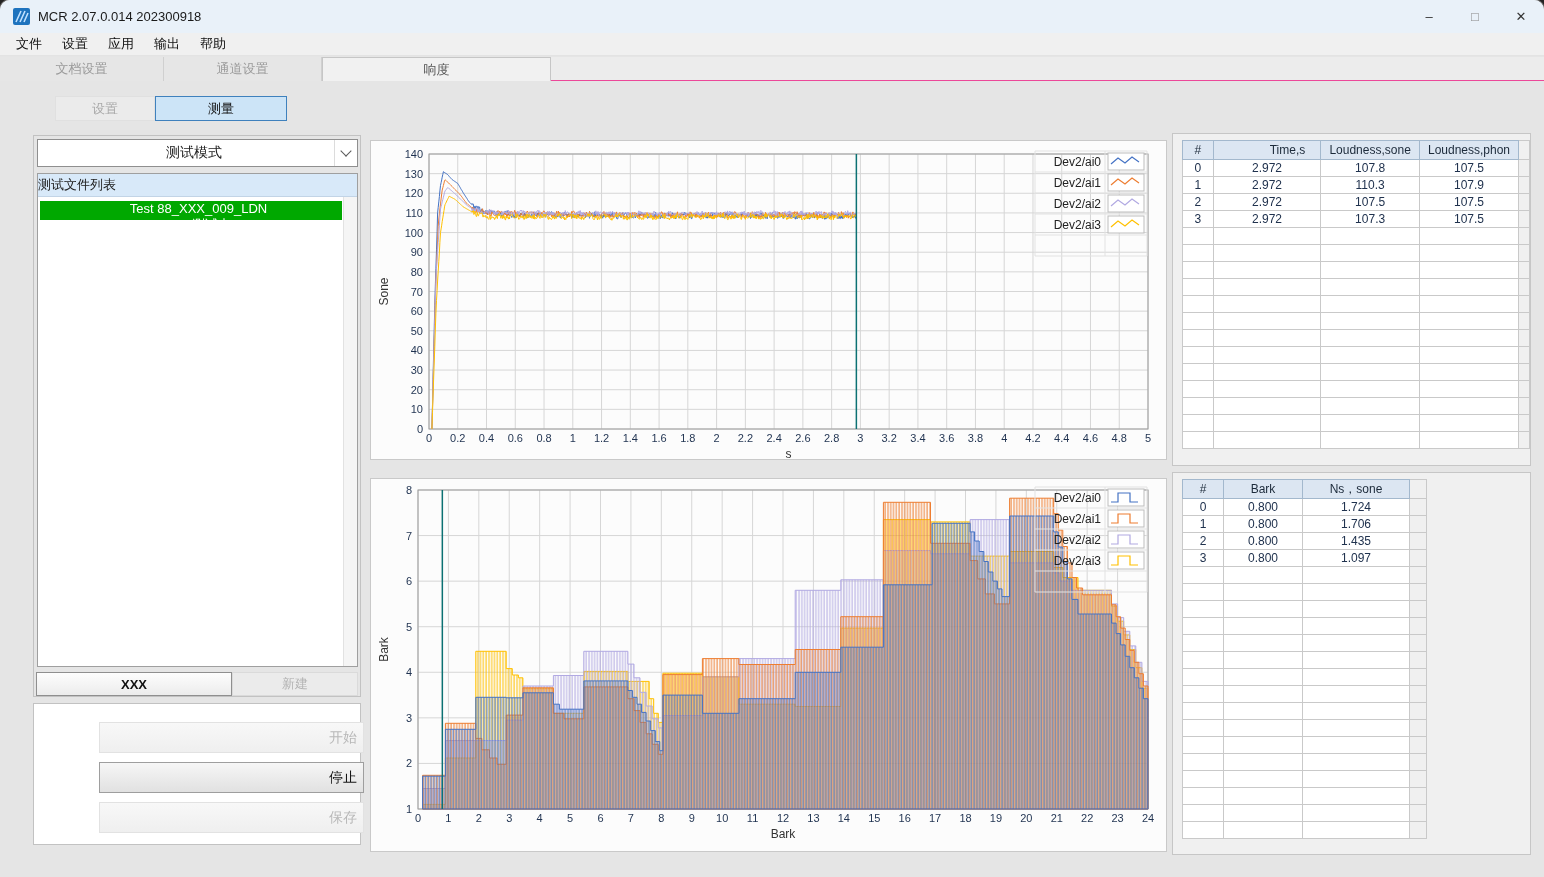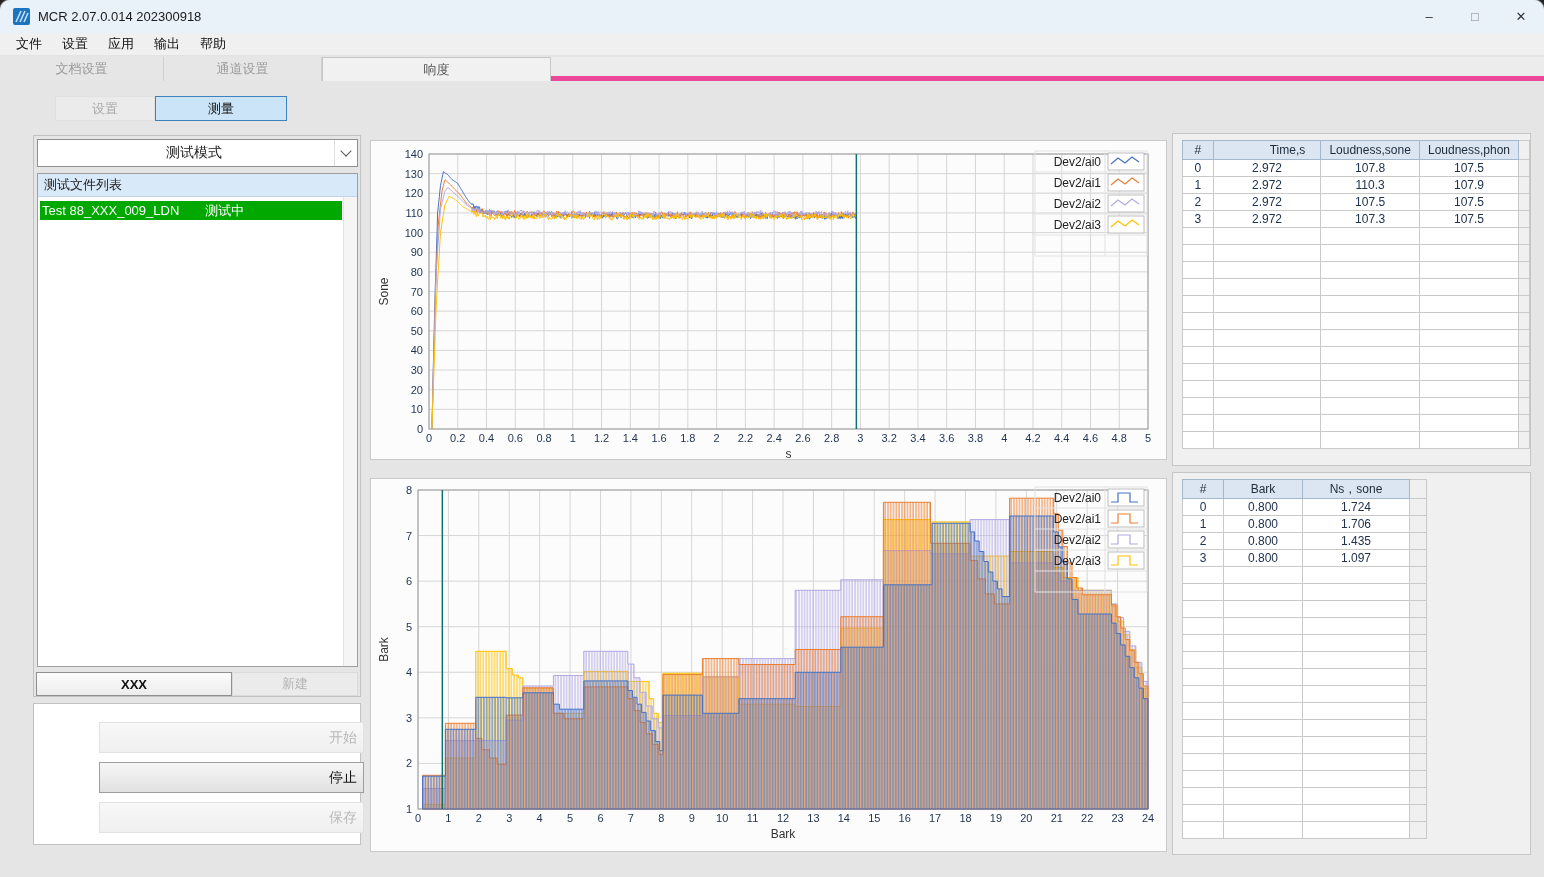--- a/index.html
+++ b/index.html
@@ -14,47 +14,47 @@
   .win-controls{position:absolute;right:0;top:0;height:33px;display:flex;}
   .win-btn{width:46px;height:33px;border:none;background:transparent;font-size:13px;
     color:#333;display:flex;align-items:center;justify-content:center;cursor:pointer;}
   .win-btn.max{color:#8a8a8a;}
   
   .menubar{position:absolute;left:0;top:33px;width:100%;height:23px;background:#f0f0f0;
     border-bottom:1px solid #e3e3e3;display:flex;align-items:center;padding-left:6px;box-sizing:border-box;}
   .menu-item{font-size:13px;color:#111;padding:0 10px;line-height:22px;cursor:default;}
   
   .tabstrip{position:absolute;left:0;top:57px;width:100%;height:24px;background:#ececec;
-    border-bottom:5px solid #ec4899;display:flex;box-sizing:border-box;}
+    border-bottom:1px solid #ec4899;display:flex;box-sizing:border-box;}
   .tab{height:24px;box-sizing:border-box;display:flex;align-items:center;justify-content:center;
     font-size:13px;color:#9b9b9b;background:#e6e6e6;border-right:1px solid #d0d0d0;cursor:pointer;}
   .tab.active{background:#f1f1f1;color:#555;border:1px solid #c6c6c6;border-bottom:none;}
   
   .subtab{position:absolute;height:25px;font-size:13px;box-sizing:border-box;cursor:pointer;
     font-family:"Liberation Sans",sans-serif;}
   .subtab.disabled{background:#ebebeb;border:1px solid #e0e0e0;color:#a9a9a9;}
   .subtab.active{background:#cce4f7;border:1px solid #3f81bd;color:#111;}
   
   .panel{position:absolute;box-sizing:border-box;border:1px solid #c2c2c2;}
   .combo{position:absolute;left:37px;top:139px;width:321px;height:28px;background:#fff;
     border:1px solid #8f8f8f;box-sizing:border-box;display:flex;align-items:center;cursor:pointer;}
   .combo-label{flex:1;text-align:center;font-size:14px;color:#222;margin-left:16px;}
   .combo-arrow{width:22px;height:100%;border-left:1px solid #dcdcdc;display:flex;
     align-items:center;justify-content:center;}
   .chev{width:7px;height:7px;border-right:1.5px solid #5a5a5a;border-bottom:1.5px solid #5a5a5a;
     transform:rotate(45deg);margin-top:-4px;}
   .listbox{position:absolute;left:37px;top:173px;width:321px;height:494px;box-sizing:border-box;
     border:1px solid #9f9f9f;background:#fff;}
   .list-header{height:22px;background:#d8e9f9;border-bottom:1px solid #c2d4e6;font-size:13px;
-    color:#222;display:flex;align-items:center;padding-left:6px;}
+    color:#222;display:flex;align-items:center;}
   .list-body{position:absolute;left:0;top:23px;right:13px;bottom:0;background:#fff;}
   .list-scrollbar{position:absolute;right:0;top:23px;width:13px;bottom:0;background:#f5f5f5;
     border-left:1px solid #e2e2e2;}
   .list-item{margin:4px 2px 0 2px;height:19px;background:#00a800;color:#fff;font-size:13px;
-    display:flex;align-items:center;padding-left:2px;cursor:pointer;}
+    display:flex;align-items:center;padding-left:15px;cursor:pointer;flex-direction:column;}
   .list-item .status{margin-left:26px;}
   .btn{position:absolute;box-sizing:border-box;font-family:"Liberation Sans",sans-serif;
     font-size:13px;cursor:pointer;}
   .btn-xxx{left:36px;top:672px;width:196px;height:24px;background:linear-gradient(#fdfdfd,#ececec);
     border:1px solid #8f8f8f;color:#111;font-weight:700;}
   .btn-new{left:232px;top:672px;width:126px;height:24px;background:#ebebeb;
     border:1px solid #dadada;color:#b3b3b3;}
   .ctrl-panel{position:absolute;left:33px;top:703px;width:328px;height:142px;background:#fff;
     border:1px solid #c2c2c2;box-sizing:border-box;}
   .big-btn{position:absolute;left:65px;width:265px;height:31px;font-size:14px;text-align:right;}

